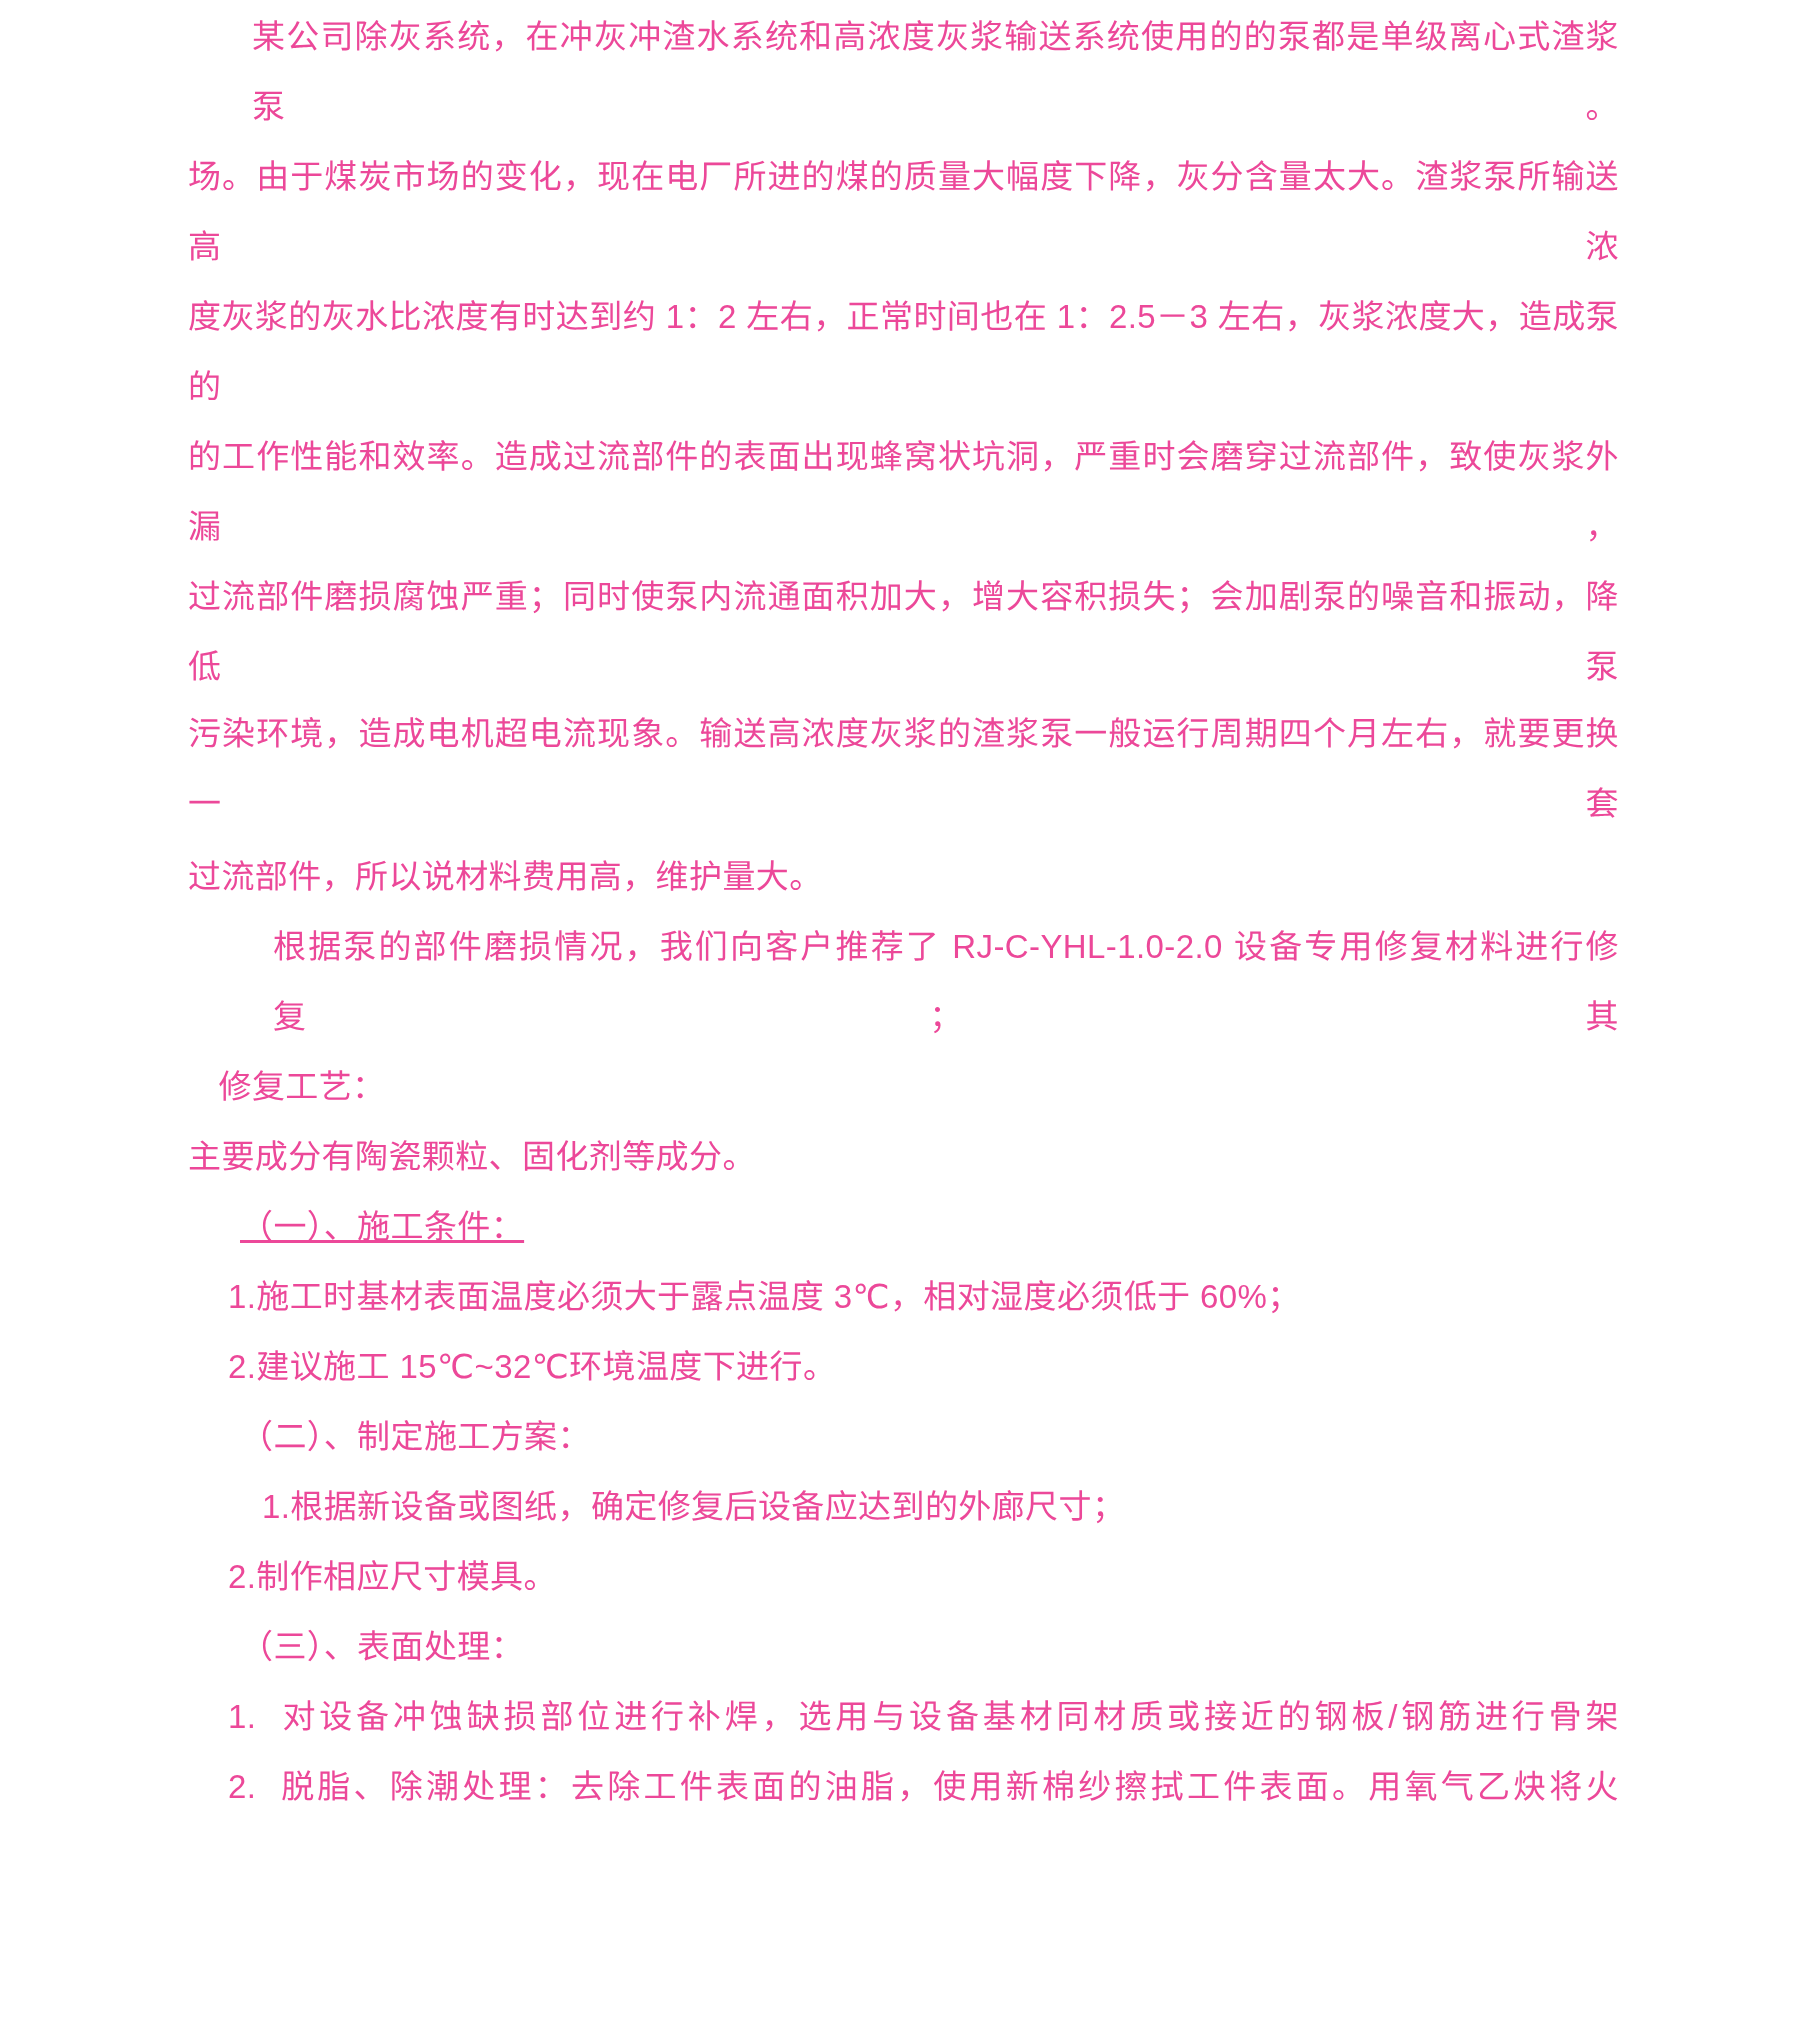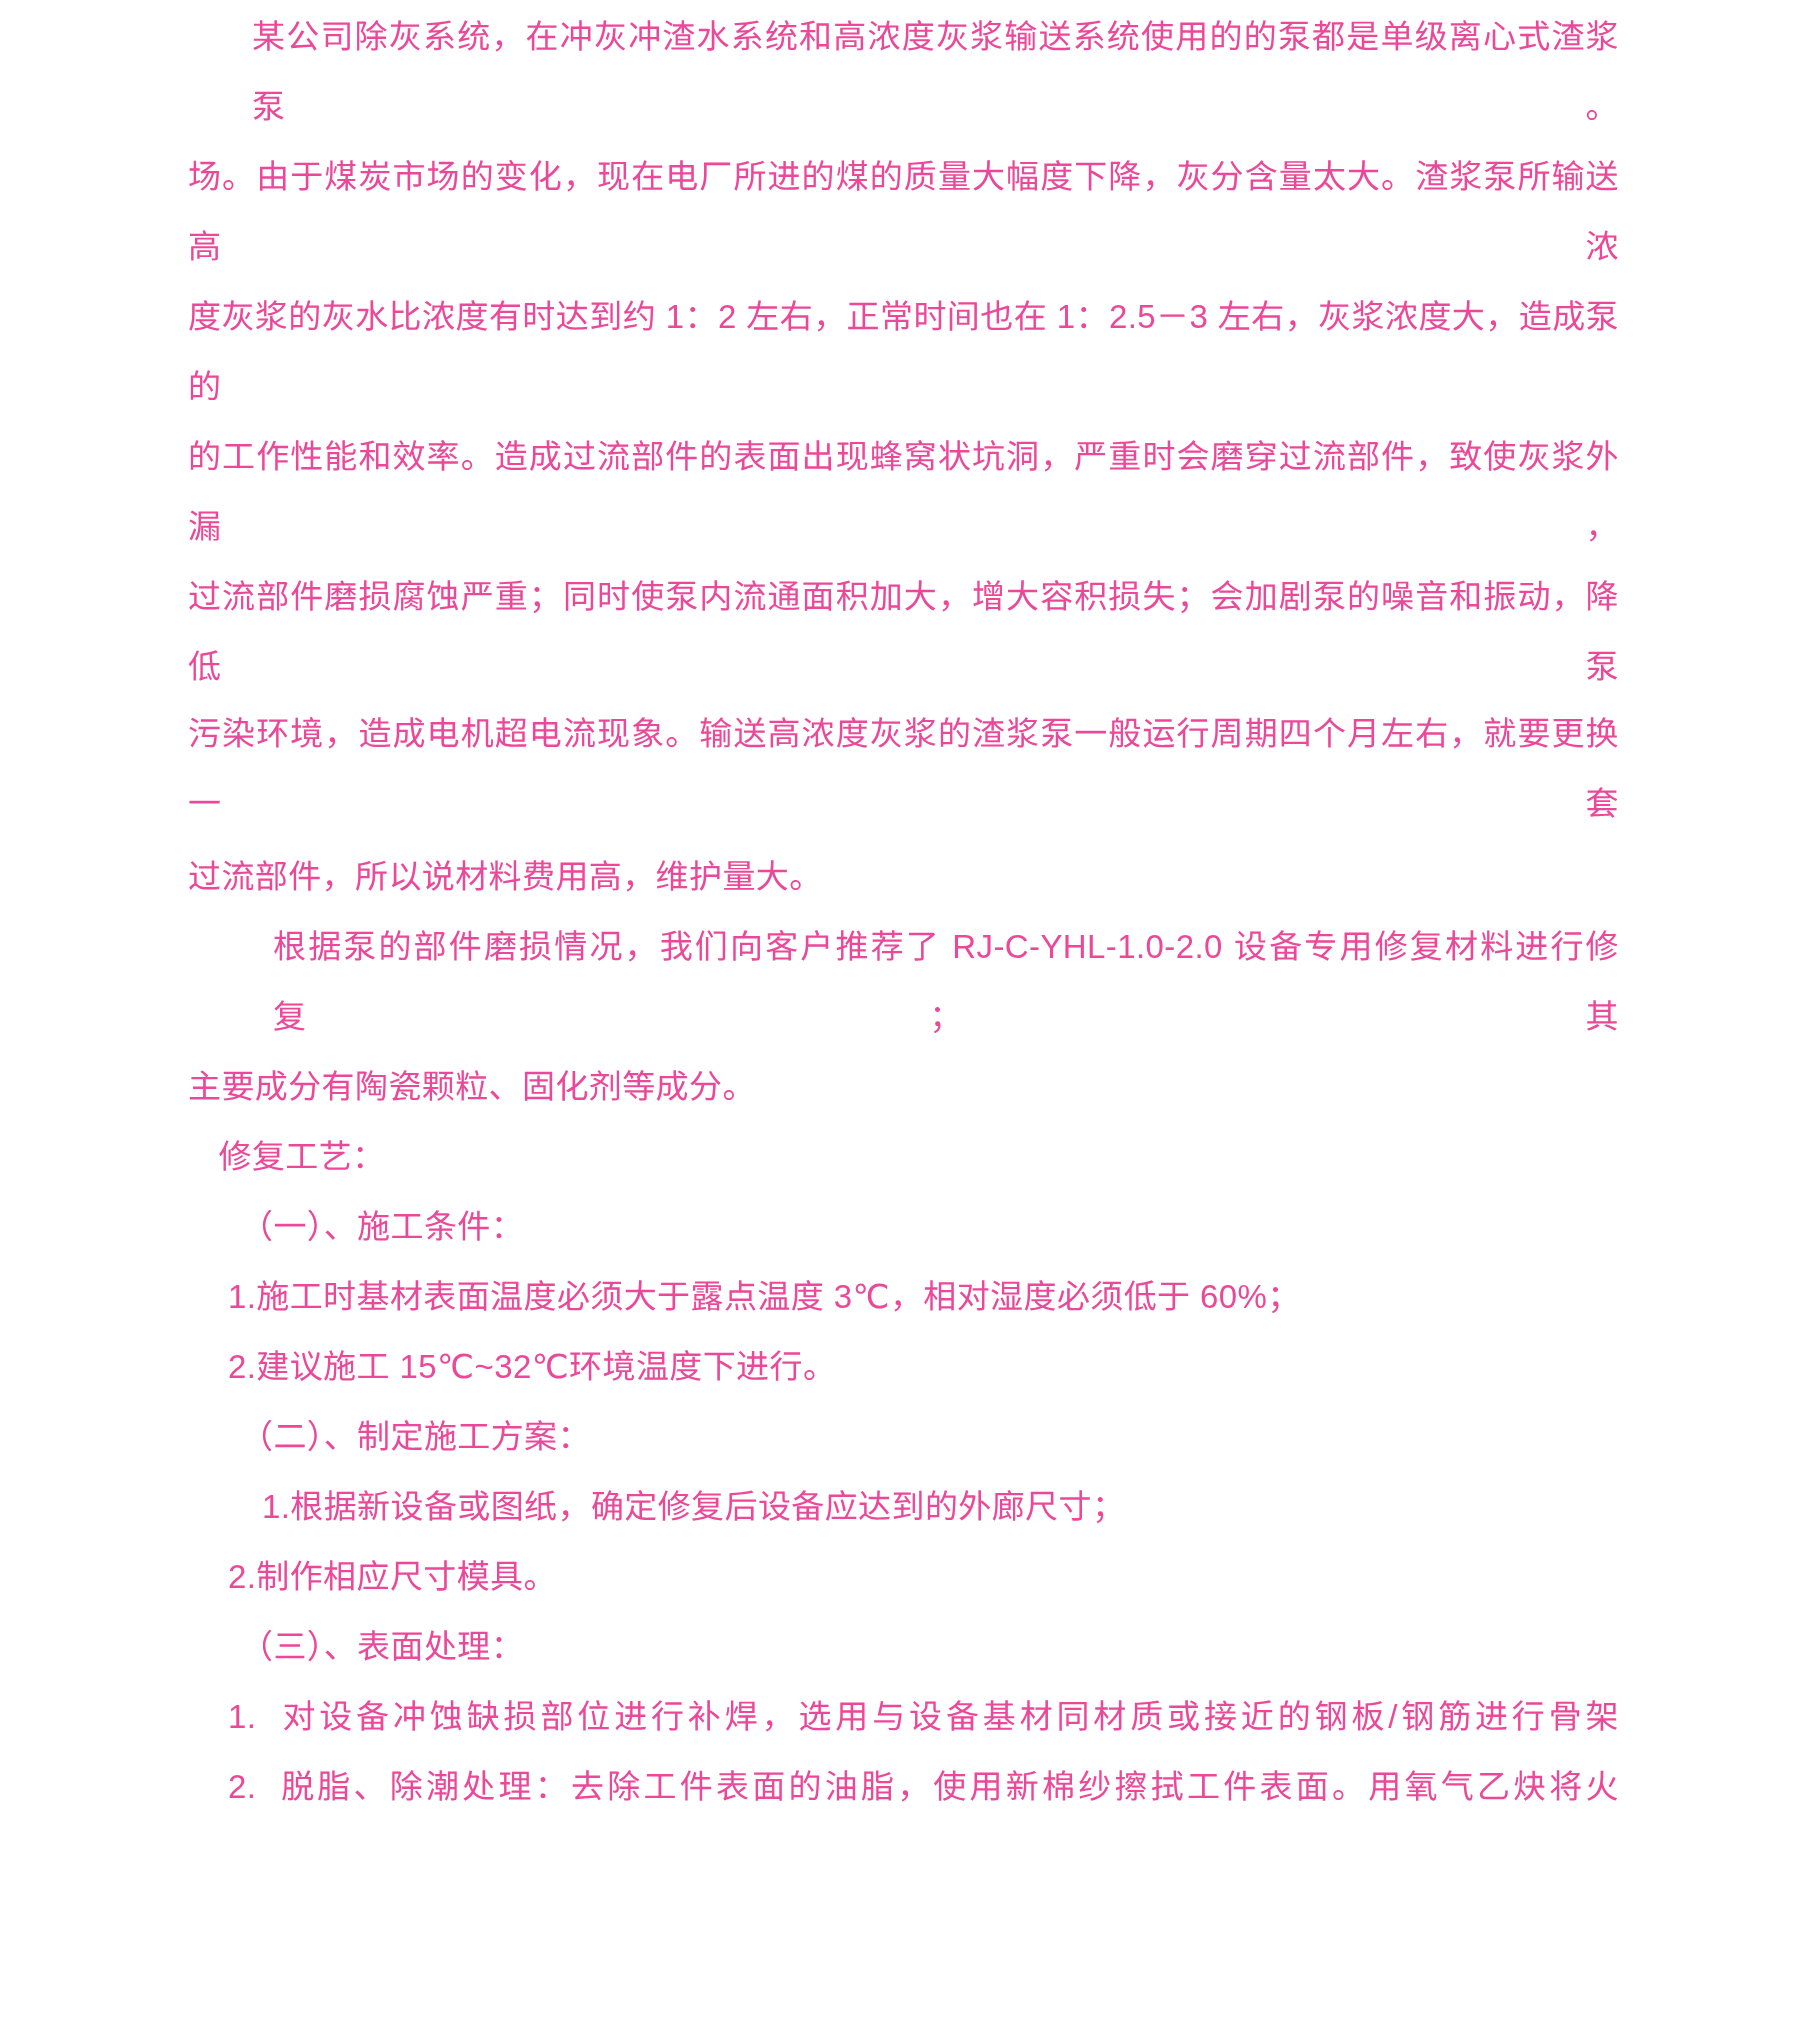--- a/index.html
+++ b/index.html
@@ -47,23 +47,23 @@
 <div class="page">
   <div class="content" id="content">
       <div class="line fill" style="padding-left: 64px;">某公司除灰系统，在冲灰冲渣水系统和高浓度灰浆输送系统使用的的泵都是单级离心式渣浆泵。</div>
       <div class="line fill" style="padding-left: 0px;">场。由于煤炭市场的变化，现在电厂所进的煤的质量大幅度下降，灰分含量太大。渣浆泵所输送高浓</div>
       <div class="line fill" style="padding-left: 0px;">度灰浆的灰水比浓度有时达到约 1：2 左右，正常时间也在 1：2.5－3 左右，灰浆浓度大，造成泵的</div>
       <div class="line fill" style="padding-left: 0px;">的工作性能和效率。造成过流部件的表面出现蜂窝状坑洞，严重时会磨穿过流部件，致使灰浆外漏，</div>
       <div class="line fill" style="padding-left: 0px;">过流部件磨损腐蚀严重；同时使泵内流通面积加大，增大容积损失；会加剧泵的噪音和振动，降低泵</div>
       <div class="line fill" style="padding-left: 0px; font-family: Liberation Mono, monospace;">污染环境，造成电机超电流现象。输送高浓度灰浆的渣浆泵一般运行周期四个月左右，就要更换一套</div>
       <div class="line" style="padding-left: 0px;">过流部件，所以说材料费用高，维护量大。</div>
       <div class="line fill" style="padding-left: 85px;">根据泵的部件磨损情况，我们向客户推荐了 RJ-C-YHL-1.0-2.0 设备专用修复材料进行修复；其</div>
+      <div class="line" style="padding-left: 30.5px;">修复工艺：</div>
       <div class="line" style="padding-left: 0px;">主要成分有陶瓷颗粒、固化剂等成分。</div>
-      <div class="line" style="padding-left: 30.5px;">修复工艺：</div>
-      <div class="line" style="padding-left: 52px;">（一）、施工条件：</div>
+      <div class="line" style="padding-left: 52px; text-decoration: underline;">（一）、施工条件：</div>
       <div class="line" style="padding-left: 40px;">1.施工时基材表面温度必须大于露点温度 3℃，相对湿度必须低于 60%；</div>
       <div class="line" style="padding-left: 40px;">2.建议施工 15℃~32℃环境温度下进行。</div>
       <div class="line" style="padding-left: 52px;">（二）、制定施工方案：</div>
       <div class="line" style="padding-left: 74px;">1.根据新设备或图纸，确定修复后设备应达到的外廊尺寸；</div>
       <div class="line" style="padding-left: 40px;">2.制作相应尺寸模具。</div>
       <div class="line" style="padding-left: 52px;">（三）、表面处理：</div>
       <div class="line fill" style="padding-left: 40px;">1.&nbsp; 对设备冲蚀缺损部位进行补焊，选用与设备基材同材质或接近的钢板/钢筋进行骨架</div>
       <div class="line fill" style="padding-left: 40px;">2.&nbsp; 脱脂、除潮处理：去除工件表面的油脂，使用新棉纱擦拭工件表面。用氧气乙炔将火</div>
     </div>
 </div>

